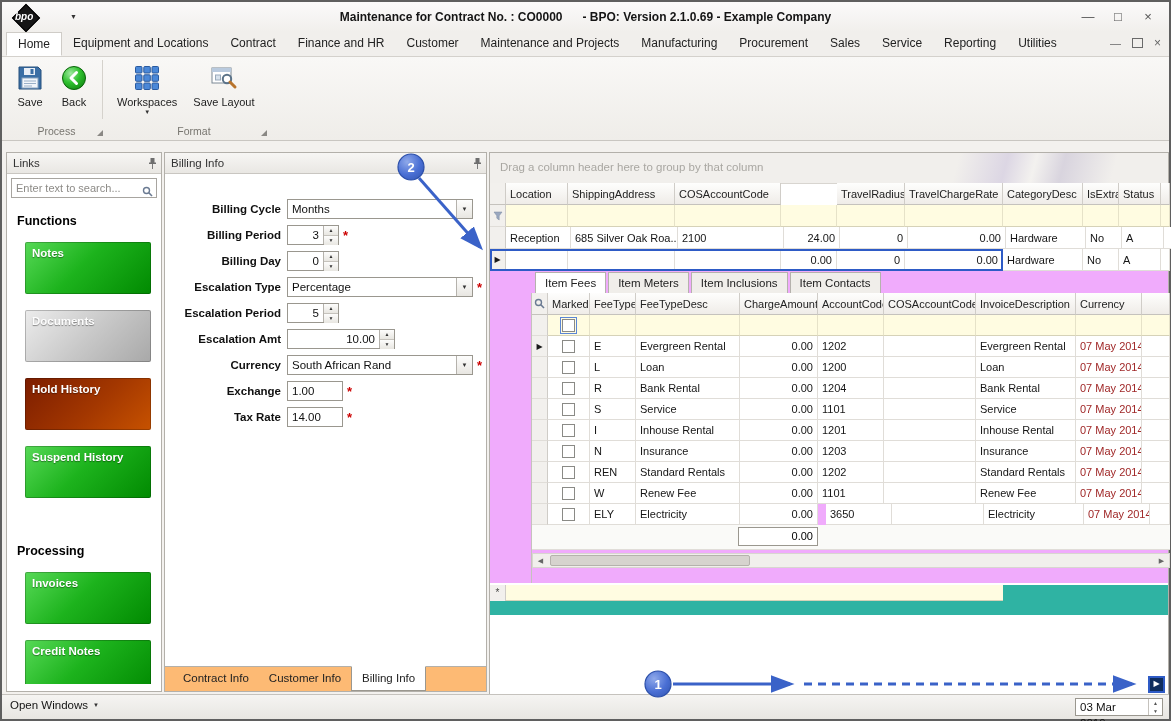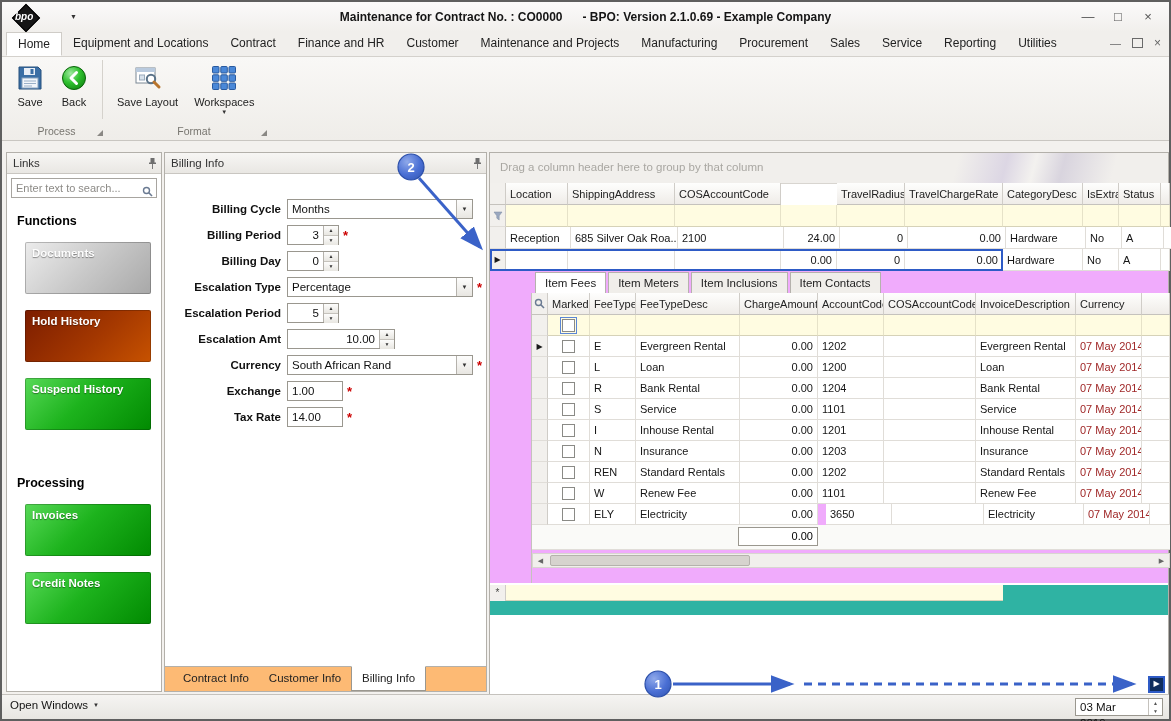--- a/index.html
+++ b/index.html
@@ -198,45 +198,45 @@
                 </radialGradient>
               </defs>
               <circle cx="14" cy="14" r="11.5" fill="url(#bg1)" stroke="#0a630a"></circle>
               <path d="M16.5 8.5L11 14l5.5 5.5" stroke="#fff" stroke-width="3" fill="none" stroke-linecap="round" stroke-linejoin="round"></path>
             </svg></span>
           <span class="rlabel">Back</span>
         </div>
         <div class="rsep"></div>
         <div class="rbtn">
           <span class="ricon"><svg viewBox="0 0 28 28" width="28" height="28">
-              <rect x="2" y="4" width="19" height="15" fill="#fff" stroke="#7a8894"></rect>
-              <rect x="2" y="4" width="19" height="4" fill="#b9cade"></rect>
-              <rect x="5.5" y="11" width="5" height="5" fill="#d8e2ec" stroke="#99aabb"></rect>
-              <circle cx="17" cy="15" r="4.2" fill="none" stroke="#5a7288" stroke-width="2"></circle>
-              <path d="M20 18l5 5" stroke="#b8742c" stroke-width="3" stroke-linecap="round"></path>
-            </svg></span>
-          <span class="rlabel">Save Layout</span>
-        </div>
-        <div class="rbtn">
-          <span class="ricon"><svg viewBox="0 0 28 28" width="28" height="28">
               <g fill="#4a88d8" stroke="#2a5a9e">
                 <rect x="2.5" y="2.5" width="6.5" height="6.5" rx="1"></rect>
                 <rect x="10.8" y="2.5" width="6.5" height="6.5" rx="1"></rect>
                 <rect x="19" y="2.5" width="6.5" height="6.5" rx="1"></rect>
                 <rect x="2.5" y="10.8" width="6.5" height="6.5" rx="1"></rect>
                 <rect x="10.8" y="10.8" width="6.5" height="6.5" rx="1"></rect>
                 <rect x="19" y="10.8" width="6.5" height="6.5" rx="1"></rect>
                 <rect x="2.5" y="19" width="6.5" height="6.5" rx="1"></rect>
                 <rect x="10.8" y="19" width="6.5" height="6.5" rx="1"></rect>
                 <rect x="19" y="19" width="6.5" height="6.5" rx="1"></rect>
               </g>
             </svg></span>
           <span class="rlabel">Workspaces</span>
           <span class="rcaret">▼</span>
         </div>
+        <div class="rbtn">
+          <span class="ricon"><svg viewBox="0 0 28 28" width="28" height="28">
+              <rect x="2" y="4" width="19" height="15" fill="#fff" stroke="#7a8894"></rect>
+              <rect x="2" y="4" width="19" height="4" fill="#b9cade"></rect>
+              <rect x="5.5" y="11" width="5" height="5" fill="#d8e2ec" stroke="#99aabb"></rect>
+              <circle cx="17" cy="15" r="4.2" fill="none" stroke="#5a7288" stroke-width="2"></circle>
+              <path d="M20 18l5 5" stroke="#b8742c" stroke-width="3" stroke-linecap="round"></path>
+            </svg></span>
+          <span class="rlabel">Save Layout</span>
+        </div>
       </div>
     <div class="rib-caption-row">
       <div class="rib-caption cap-process">
         <span>Process</span>
         <span class="launcher"></span>
       </div>
       <div class="rib-caption cap-format">
         <span>Format</span>
         <span class="launcher"></span>
       </div>
@@ -254,20 +254,23 @@
     <div class="search-row">
       <input type="text" placeholder="Enter text to search..." style="">
       <span class="mag"><svg width="11" height="11" viewBox="0 0 11 11">
             <circle cx="4.5" cy="4.5" r="3" fill="none" stroke="#6a7a92" stroke-width="1.4"></circle>
             <path d="M6.8 6.8L10 10" stroke="#6a7a92" stroke-width="1.6"></path>
           </svg></span>
     </div>
     <div class="links-body">
         <div class="lsection">
           <div class="lheading">Functions</div>
+          <div class="lbtn green">
+            <span class="lbtn-label">Notes</span>
+          </div>
           <div class="lbtn gray">
             <span class="lbtn-label">Documents</span>
           </div>
           <div class="lbtn red">
             <span class="lbtn-label">Hold History</span>
           </div>
           <div class="lbtn green">
             <span class="lbtn-label">Suspend History</span>
           </div>
         </div>

